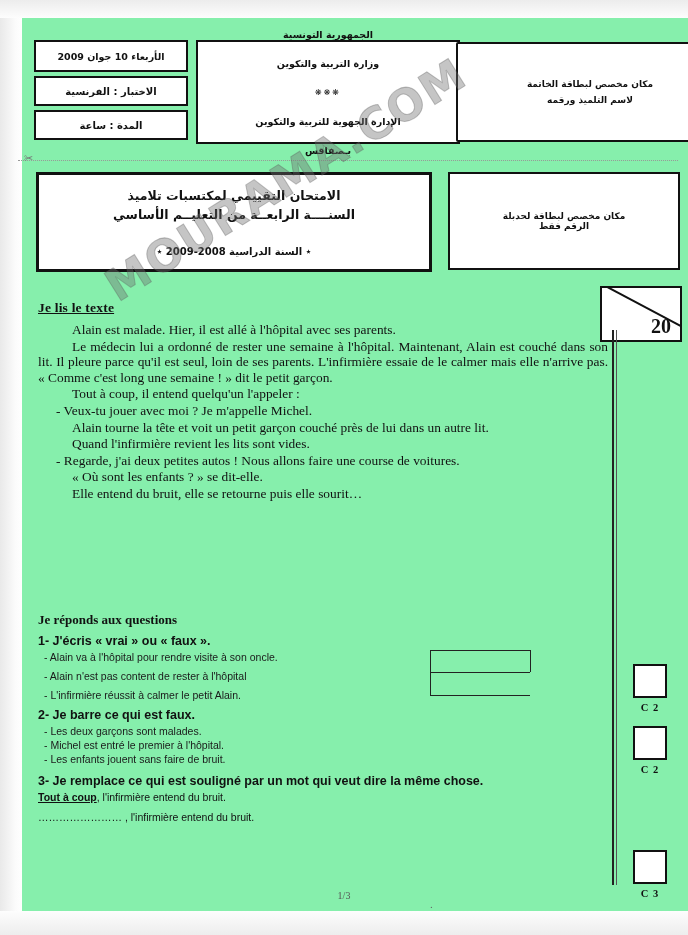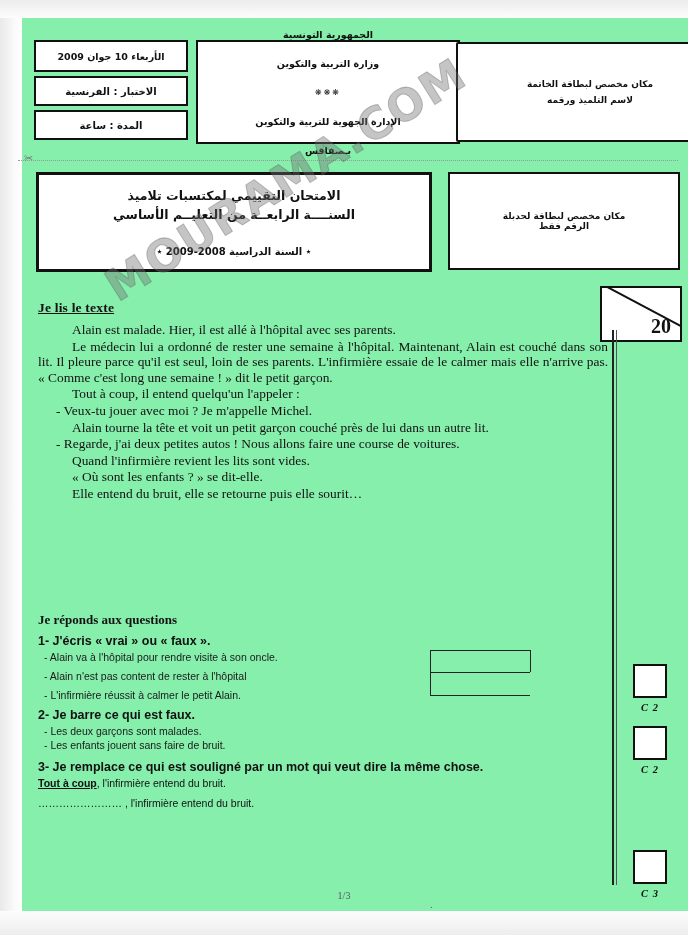--- a/index.html
+++ b/index.html
@@ -62,21 +62,21 @@
   .rail2{position:absolute;left:616px;top:330px;width:1px;height:555px;background:#555;}
 
   .score20{
     position:absolute;left:600px;top:286px;width:78px;height:52px;
     border:2px solid #111;background:#fff;overflow:hidden;
   }
   .score20 .diag{position:absolute;left:-6px;top:-8px;width:106px;height:1.6px;background:#111;
                  transform:rotate(28deg);transform-origin:left center;}
   .score20 .num{position:absolute;right:9px;bottom:2px;font-size:20px;font-weight:bold;font-family:"Liberation Serif",serif;}
 
-  .cbox-wrap{position:absolute;left:628px;width:44px;text-align:center;font-style:italic;}
+  .cbox-wrap{position:absolute;left:628px;width:44px;text-align:center;}
   .cbox{width:30px;height:30px;border:2px solid #111;background:#fff;margin:0 auto;}
   .clabel{font-size:10.5px;font-weight:bold;margin-top:4px;font-family:"Liberation Serif",serif;letter-spacing:1px;}
 
   
   .body{position:absolute;left:38px;top:300px;width:570px;}
   h2.sec{
     font-size:13.5px;font-weight:bold;text-decoration:underline;
     margin:0 0 6px 0;font-family:"Liberation Serif",serif;letter-spacing:.2px;
   }
   p.tx{
@@ -203,36 +203,37 @@
     <div class="clabel">C 3</div>
   </div>
 
   <div class="body">
     <h2 class="sec">Je lis le texte</h2>
     <p class="tx ind">Alain est malade. Hier, il est allé à l'hôpital avec ses parents.</p>
     <p class="tx ind">Le médecin lui a ordonné de rester une semaine à l'hôpital. Maintenant, Alain est couché dans son lit. Il pleure parce qu'il est seul, loin de ses parents. L'infirmière essaie de le calmer mais elle n'arrive pas. « Comme c'est long une semaine ! » dit le petit garçon.</p>
     <p class="tx ind">Tout à coup, il entend quelqu'un l'appeler :</p>
     <p class="tx dash">-   Veux-tu jouer avec moi ? Je m'appelle Michel.</p>
     <p class="tx ind">Alain tourne la tête et voit un petit garçon couché près de lui dans un autre lit.</p>
+    <p class="tx ind">Quand l'infirmière  revient les lits sont vides.</p>
     <p class="tx dash">-   Regarde, j'ai deux petites autos ! Nous allons faire une course de voitures.</p>
-    <p class="tx ind">Quand l'infirmière  revient les lits sont vides.</p>
     <p class="tx ind">« Où sont les enfants ? »  se dit-elle.</p>
     <p class="tx ind">Elle entend du bruit, elle se retourne  puis elle sourit…</p>
   </div>
 
   <div class="qsec">
     <h3 class="qhead">Je réponds aux questions</h3>
 
     <div class="qnum">1- J'écris « vrai » ou « faux ».</div>
     <div class="qitem">- Alain va à l'hôpital pour rendre visite à son oncle.</div>
     <div class="qitem">- Alain n'est pas content de rester à l'hôpital</div>
     <div class="qitem">- L'infirmière réussit à calmer le petit Alain.</div>
 
     <div class="qnum">2- Je barre ce qui est faux.</div>
     <div class="qitem tight">- Les deux garçons sont malades.</div>
+    <div class="qitem tight">- Michel est entré le premier  à l'hôpital.</div>
     <div class="qitem tight">- Les enfants jouent sans faire de bruit.</div>
 
     <div class="qnum" style="margin-top:9px;">3- Je remplace ce qui est souligné par un mot  qui veut dire la même chose.</div>
     <div class="q3line"><u>Tout à coup</u><span>, l'infirmière entend du bruit.</span></div>
     <div class="q3line">…………………… , l'infirmière entend du bruit.</div>
   </div>
 
   <div class="anstable">
     <div class="tl"></div>
     <div class="bl"></div>

